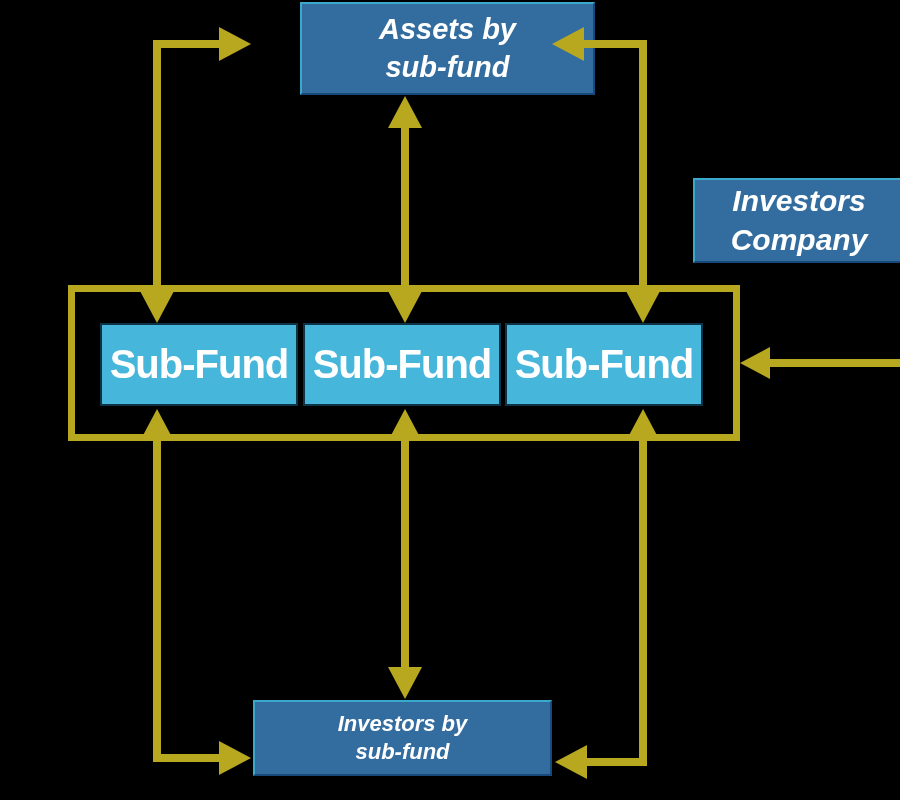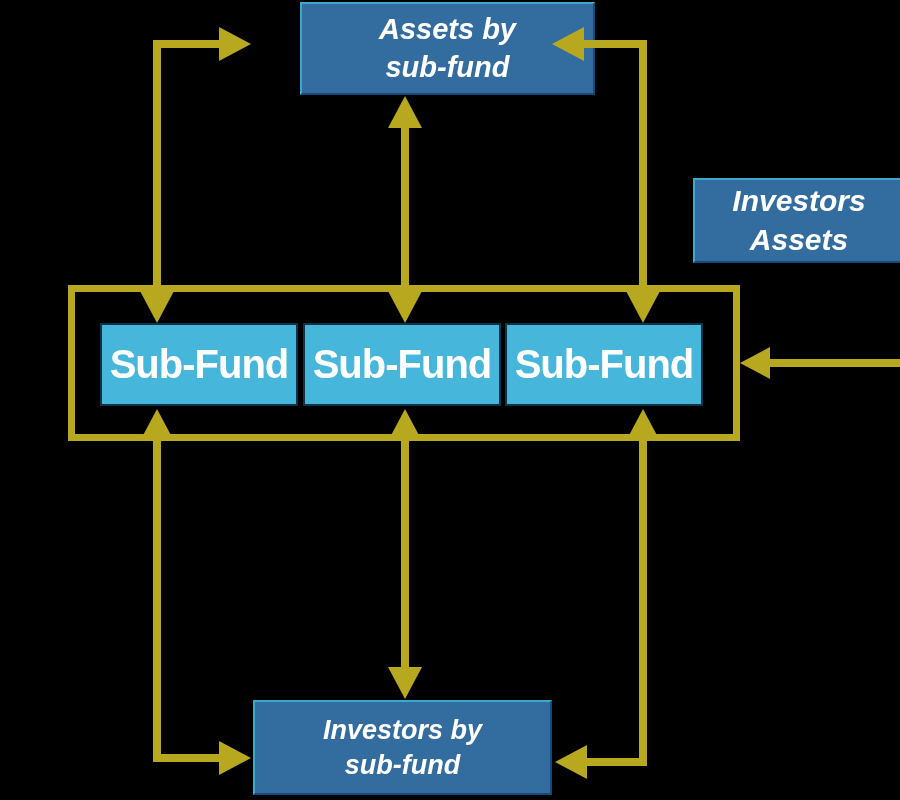--- a/index.html
+++ b/index.html
@@ -25,21 +25,21 @@
     border-color:var(--box-dark-border) var(--box-dark-border-shade) var(--box-dark-border-shade) var(--box-dark-border);
     color:var(--text-white);
     display:flex;flex-direction:column;align-items:center;justify-content:center;
     font-style:italic;font-weight:700;
     text-align:center;line-height:1.28;
     box-sizing:border-box;
   }
   .darkbox .ln{display:block;}
   .assets-box{left:253px;top:2px;width:295px;height:93px;font-size:29px;margin-left:47px;}
   .management-box{left:693px;top:178px;width:212px;height:85px;font-size:30px;}
-  .investors-box{left:253px;top:700px;width:299px;height:95px;font-size:27px;justify-content:center;}
+  .investors-box{left:253px;top:700px;width:299px;height:76px;font-size:22px;justify-content:center;}
   .umbrella-frame{
     position:absolute;left:68px;top:285px;width:672px;height:156px;
     border:7px solid var(--arrow-gold);
     box-sizing:border-box;
   }
   .subfund{
     position:absolute;top:323px;height:83px;width:198px;
     background:var(--box-light-blue);
     border:2px solid var(--box-light-border);
     color:var(--text-white);
@@ -64,21 +64,21 @@
 
   <div class="umbrella-frame"></div>
 
   <div class="darkbox assets-box">
     <span class="ln">Assets by</span>
     <span class="ln">sub-fund</span>
   </div>
 
   <div class="darkbox management-box">
     <span class="ln">Investors</span>
-    <span class="ln">Assets</span>
+    <span class="ln">Company</span>
   </div>
 
   <div class="darkbox investors-box">
     <span class="ln">Investors by</span>
     <span class="ln">sub-fund</span>
   </div>
 
   <div class="subfund subfund-1">
     <span>Sub-Fund</span>
   </div>

